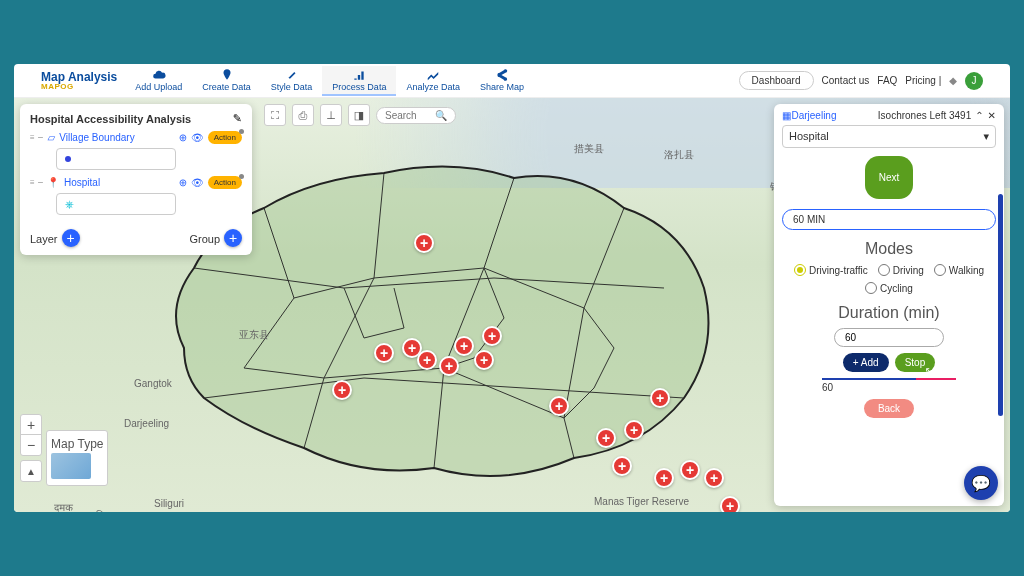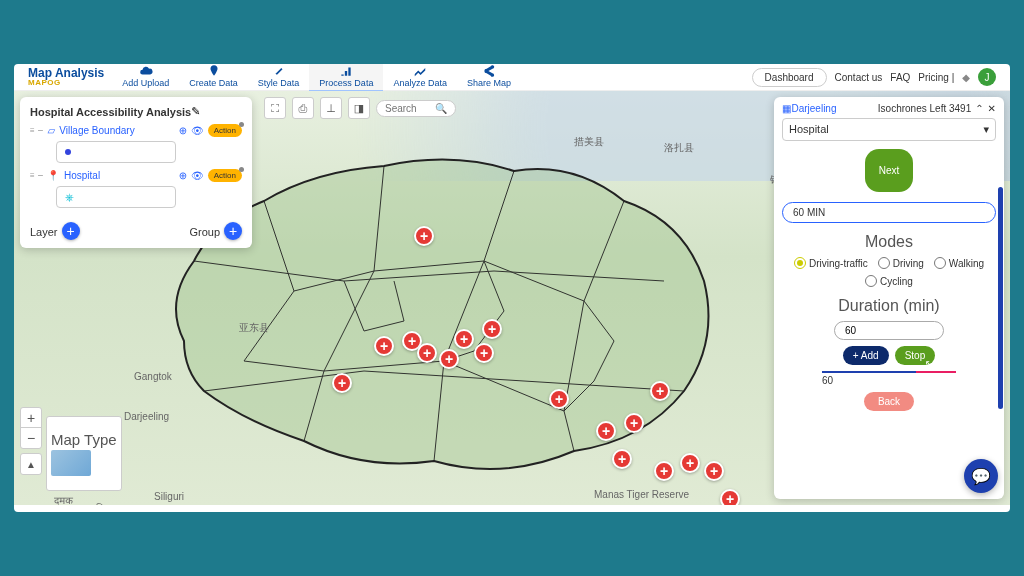--- a/index.html
+++ b/index.html
@@ -1,20 +1,20 @@
 <!DOCTYPE html>
 <html><head>
 <meta charset="utf-8">
 <style>
   * { box-sizing: border-box; margin: 0; padding: 0; font-family: Arial, sans-serif; }
   body { width: 1024px; height: 576px; background: #1e7a8c; overflow: hidden; position: relative; }
   .app-frame { position: absolute; top: 64px; left: 14px; right: 14px; bottom: 64px; background: #fff; border-radius: 4px; overflow: hidden; }
   
   
-  .topbar { height: 27px; display: flex; align-items: center; padding: 0 14px; border-bottom: 1px solid #eee; }
+  .topbar { height: 34px; display: flex; align-items: center; padding: 0 27px; border-bottom: 1px solid #eee; }
   .logo { font-size: 12px; font-weight: bold; color: #0b4d9e; margin-right: 8px; line-height: 1; }
   .logo small { display: block; font-size: 8px; color: #d9a800; font-weight: bold; letter-spacing: 0.5px; }
   .menu { display: flex; gap: 0; }
   .menu-item { display: flex; flex-direction: column; align-items: center; font-size: 9px; color: #0b4d9e; padding: 2px 10px; cursor: pointer; }
   .menu-item.active { background: #f5f5f5; border-bottom: 2px solid #a0c4ff; }
   .menu-item svg { width: 14px; height: 14px; }
   .flex-spacer { flex: 1; }
   .pill-btn { font-size: 10px; padding: 3px 12px; border: 1px solid #ccc; border-radius: 20px; background: #fff; cursor: pointer; color: #333; }
   .header-link { font-size: 10px; color: #333; margin-left: 8px; cursor: pointer; }
   .avatar { width: 18px; height: 18px; border-radius: 50%; background: #3a9f3a; color: #fff; font-size: 10px; display: flex; align-items: center; justify-content: center; margin-left: 8px; }
@@ -26,21 +26,21 @@
   .map-label { position: absolute; font-size: 10px; color: #666; }
   
   
   .country-svg { position: absolute; top: 20px; left: 130px; width: 580px; height: 380px; }
   
   
   .marker { position: absolute; width: 20px; height: 20px; background: #e53935; border: 2px solid #fff; border-radius: 50%; display: flex; align-items: center; justify-content: center; color: #fff; font-size: 14px; font-weight: bold; box-shadow: 0 1px 3px rgba(0,0,0,0.3); }
   
   
   .left-panel { position: absolute; top: 6px; left: 6px; width: 232px; background: #fff; border-radius: 6px; box-shadow: 0 2px 10px rgba(0,0,0,0.2); padding: 8px 10px; }
-  .panel-title-row { display: flex; align-items: center; margin-bottom: 6px; }
+  .panel-title-row { display: flex; align-items: center; justify-content: space-between; margin-bottom: 6px; }
   .panel-title { font-size: 11px; font-weight: bold; color: #333; }
   .layer-row { display: flex; align-items: center; gap: 4px; font-size: 10px; color: #2962ff; margin-top: 6px; }
   .layer-row .drag { color: #999; font-size: 8px; letter-spacing: -1px; }
   .action-chip { background: #ffb300; color: #333; font-size: 8px; padding: 2px 6px; border-radius: 8px; position: relative; }
   .action-chip::after { content:""; position:absolute; top:-2px; right:-2px; width:5px; height:5px; background:#888; border-radius:50%; }
   .mini-icon { color: #2962ff; font-size: 10px; }
   .swatch-box { width: 120px; height: 22px; border: 1px solid #ccc; border-radius: 4px; margin: 4px 0 4px 26px; display: flex; align-items: center; padding-left: 8px; }
   .swatch-dot { width: 6px; height: 6px; border-radius: 50%; }
   .panel-footer { display: flex; justify-content: space-between; align-items: center; margin-top: 14px; font-size: 11px; color: #333; }
   .plus-circle { width: 18px; height: 18px; background: #2962ff; color: #fff; border-radius: 50%; display: inline-flex; align-items: center; justify-content: center; font-size: 14px; margin-left: 4px; box-shadow: 0 1px 3px rgba(0,0,0,0.3); }
@@ -71,21 +71,21 @@
   .progress-line { height: 2px; background: linear-gradient(to right, #1e40af 70%, #e91e63 70%); margin: 6px 40px 2px; }
   .small-val { font-size: 10px; color: #333; margin-left: 40px; }
   .back-btn { background: #f28b82; color: #fff; border: none; border-radius: 12px; padding: 4px 14px; font-size: 10px; margin: 6px auto 0; display: block; cursor: pointer; }
   .scroll-indicator { position: absolute; right: 1px; top: 90px; bottom: 90px; width: 5px; background: #1e40af; border-radius: 3px; }
   
   
   .zoom-ctrl { position: absolute; left: 6px; bottom: 56px; width: 22px; background: #fff; border: 1px solid #ccc; border-radius: 3px; overflow: hidden; }
   .zoom-ctrl div { height: 20px; display: flex; align-items: center; justify-content: center; font-size: 14px; color: #555; border-bottom: 1px solid #ccc; cursor: pointer; }
   .zoom-ctrl div:last-child { border-bottom: none; }
   .north { position: absolute; left: 6px; bottom: 30px; width: 22px; height: 22px; background: #fff; border: 1px solid #ccc; border-radius: 3px; display: flex; align-items: center; justify-content: center; font-size: 10px; color: #555; }
-  .maptype { position: absolute; left: 32px; bottom: 14px; background: #fff; border: 1px solid #ccc; border-radius: 3px; padding: 14px 4px; font-size: 15px; color: #555; }
+  .maptype { position: absolute; left: 32px; bottom: 26px; background: #fff; border: 1px solid #ccc; border-radius: 3px; padding: 6px 4px; font-size: 12px; color: #555; }
   .maptype .thumb { width: 40px; height: 26px; background: linear-gradient(135deg,#9cc3e0,#6fa8d6); border-radius: 2px; margin-top: 2px; }
   
   .chat-fab { position: absolute; right: 12px; bottom: 12px; width: 34px; height: 34px; background: #1e40af; border-radius: 50%; display: flex; align-items: center; justify-content: center; color: #fff; font-size: 16px; box-shadow: 0 2px 6px rgba(0,0,0,0.3); }
 </style>
 </head>
 <body>
 
 <div class="app-frame">
 
   <div class="topbar">

